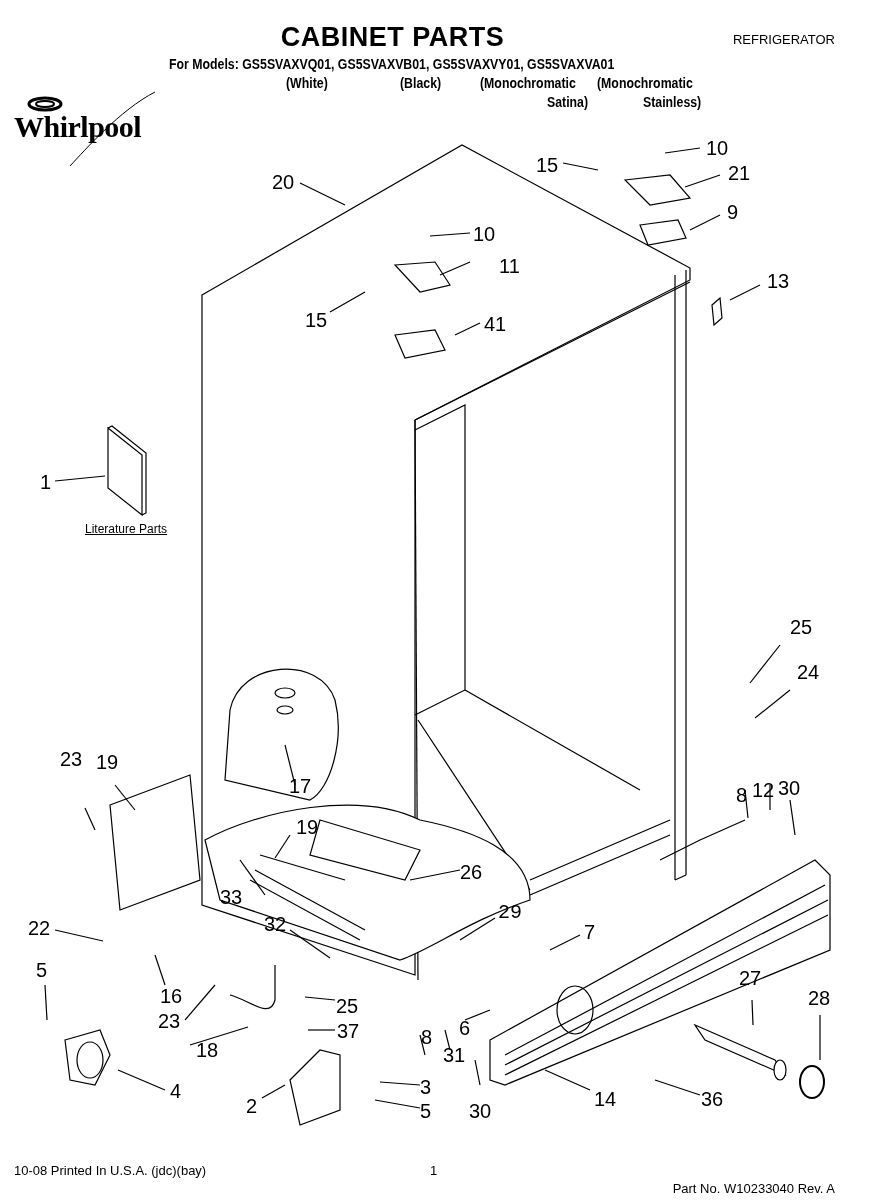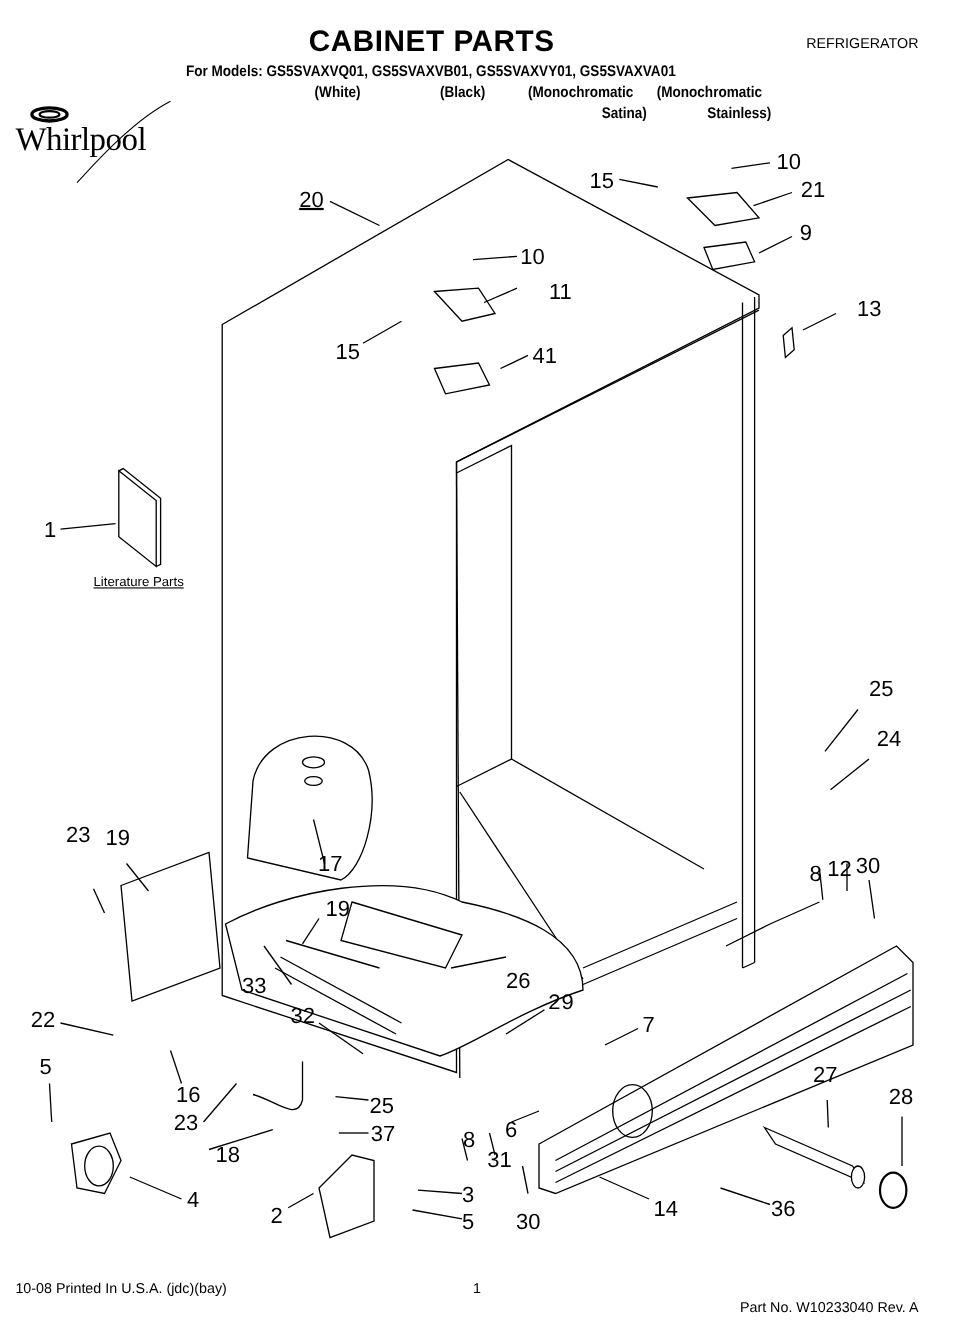--- a/index.html
+++ b/index.html
@@ -2,21 +2,21 @@
 <html><head>
 <meta charset="utf-8">
 <style>
   html,body{margin:0;padding:0;background:#ffffff;}
   body{width:869px;height:1200px;position:relative;overflow:hidden;font-family:"Liberation Sans",sans-serif;color:#000;}
   .title{position:absolute;left:0;width:785px;top:22px;text-align:center;font-weight:bold;font-size:27px;letter-spacing:0.5px;}
   .category{position:absolute;right:34px;top:32px;font-size:13px;}
   .models{position:absolute;left:169px;top:56px;font-size:14px;font-weight:bold;transform:scaleX(0.88);transform-origin:left top;white-space:nowrap;}
   .variant{position:absolute;font-size:14px;font-weight:bold;transform:scaleX(0.88);transform-origin:left top;white-space:nowrap;}
   .logo{position:absolute;left:10px;top:90px;width:170px;height:80px;}
-  .logo-text{position:absolute;left:14px;top:110px;font-family:"Liberation Serif",serif;font-weight:normal;font-size:30px;letter-spacing:-0.5px;}
+  .logo-text{position:absolute;left:14px;top:110px;font-family:"Liberation Serif",serif;font-weight:bold;font-size:30px;letter-spacing:-0.5px;}
   svg.diagram{position:absolute;left:0;top:0;}
   .callout{position:absolute;font-size:20px;line-height:20px;white-space:nowrap;}
   .lit-label{position:absolute;left:85px;top:522px;font-size:12px;text-decoration:underline;}
   .footer{position:absolute;top:1163px;font-size:13px;}
   .footer.left{left:14px;}
   .footer.mid{left:430px;}
   .footer.right{right:34px;margin-top:18px;}
 </style>
 </head>
 <body>
@@ -132,41 +132,41 @@
       <path d="M770 810 L770 785"></path>
       <path d="M795 835 L790 800"></path>
     </g>
   </g>
 </svg>
 
 <div class="lit-label">Literature Parts</div>
 
 <div id="callout-layer">
     <div class="callout" style="left: 40px; top: 472px;">1</div>
-    <div class="callout" style="left: 272px; top: 172px; text-decoration: underline;">20</div>
+    <div class="callout" style="left: 272px; top: 172px;">20</div>
     <div class="callout" style="left: 536px; top: 155px;">15</div>
     <div class="callout" style="left: 706px; top: 138px;">10</div>
     <div class="callout" style="left: 728px; top: 163px;">21</div>
     <div class="callout" style="left: 727px; top: 202px;">9</div>
     <div class="callout" style="left: 473px; top: 224px;">10</div>
     <div class="callout" style="left: 456px; top: 256px; margin-left: 43px;">11</div>
     <div class="callout" style="left: 305px; top: 310px;">15</div>
     <div class="callout" style="left: 484px; top: 314px;">41</div>
-    <div class="callout" style="left: 767px; top: 271px; margin-left: 12px;">13</div>
+    <div class="callout" style="left: 767px; top: 271px;">13</div>
     <div class="callout" style="left: 790px; top: 617px;">25</div>
     <div class="callout" style="left: 797px; top: 662px;">24</div>
     <div class="callout" style="left: 736px; top: 785px;">8</div>
     <div class="callout" style="left: 752px; top: 780px;">12</div>
     <div class="callout" style="left: 778px; top: 778px;">30</div>
     <div class="callout" style="left: 60px; top: 749px;">23</div>
     <div class="callout" style="left: 96px; top: 752px;">19</div>
     <div class="callout" style="left: 289px; top: 776px;">17</div>
     <div class="callout" style="left: 296px; top: 817px;">19</div>
     <div class="callout" style="left: 220px; top: 875px; margin-top: 12px;">33</div>
-    <div class="callout" style="left: 460px; top: 862px; margin-top: 20px;">26</div>
+    <div class="callout" style="left: 460px; top: 862px;">26</div>
     <div class="callout" style="left: 498px; top: 903px; font-family: Liberation Mono, monospace;">29</div>
     <div class="callout" style="left: 584px; top: 922px;">7</div>
     <div class="callout" style="left: 28px; top: 918px;">22</div>
     <div class="callout" style="left: 264px; top: 914px;">32</div>
     <div class="callout" style="left: 36px; top: 960px;">5</div>
     <div class="callout" style="left: 160px; top: 986px;">16</div>
     <div class="callout" style="left: 158px; top: 1011px;">23</div>
     <div class="callout" style="left: 336px; top: 996px;">25</div>
     <div class="callout" style="left: 337px; top: 1021px;">37</div>
     <div class="callout" style="left: 160px; top: 1040px; margin-left: 36px;">18</div>

